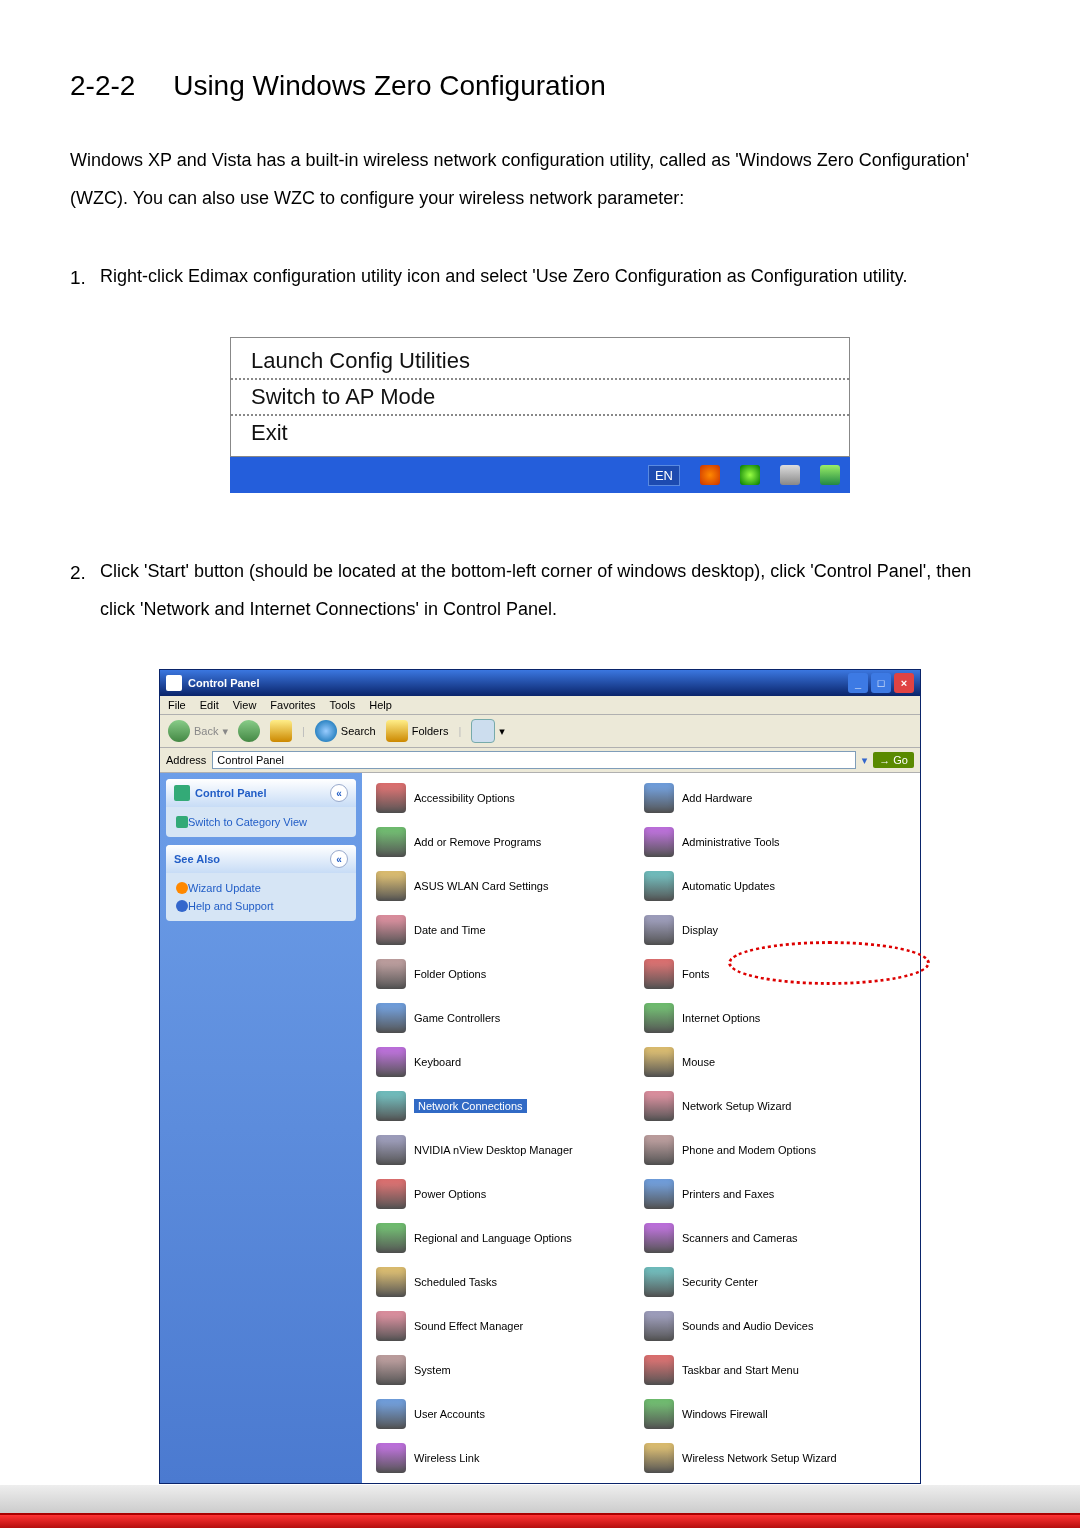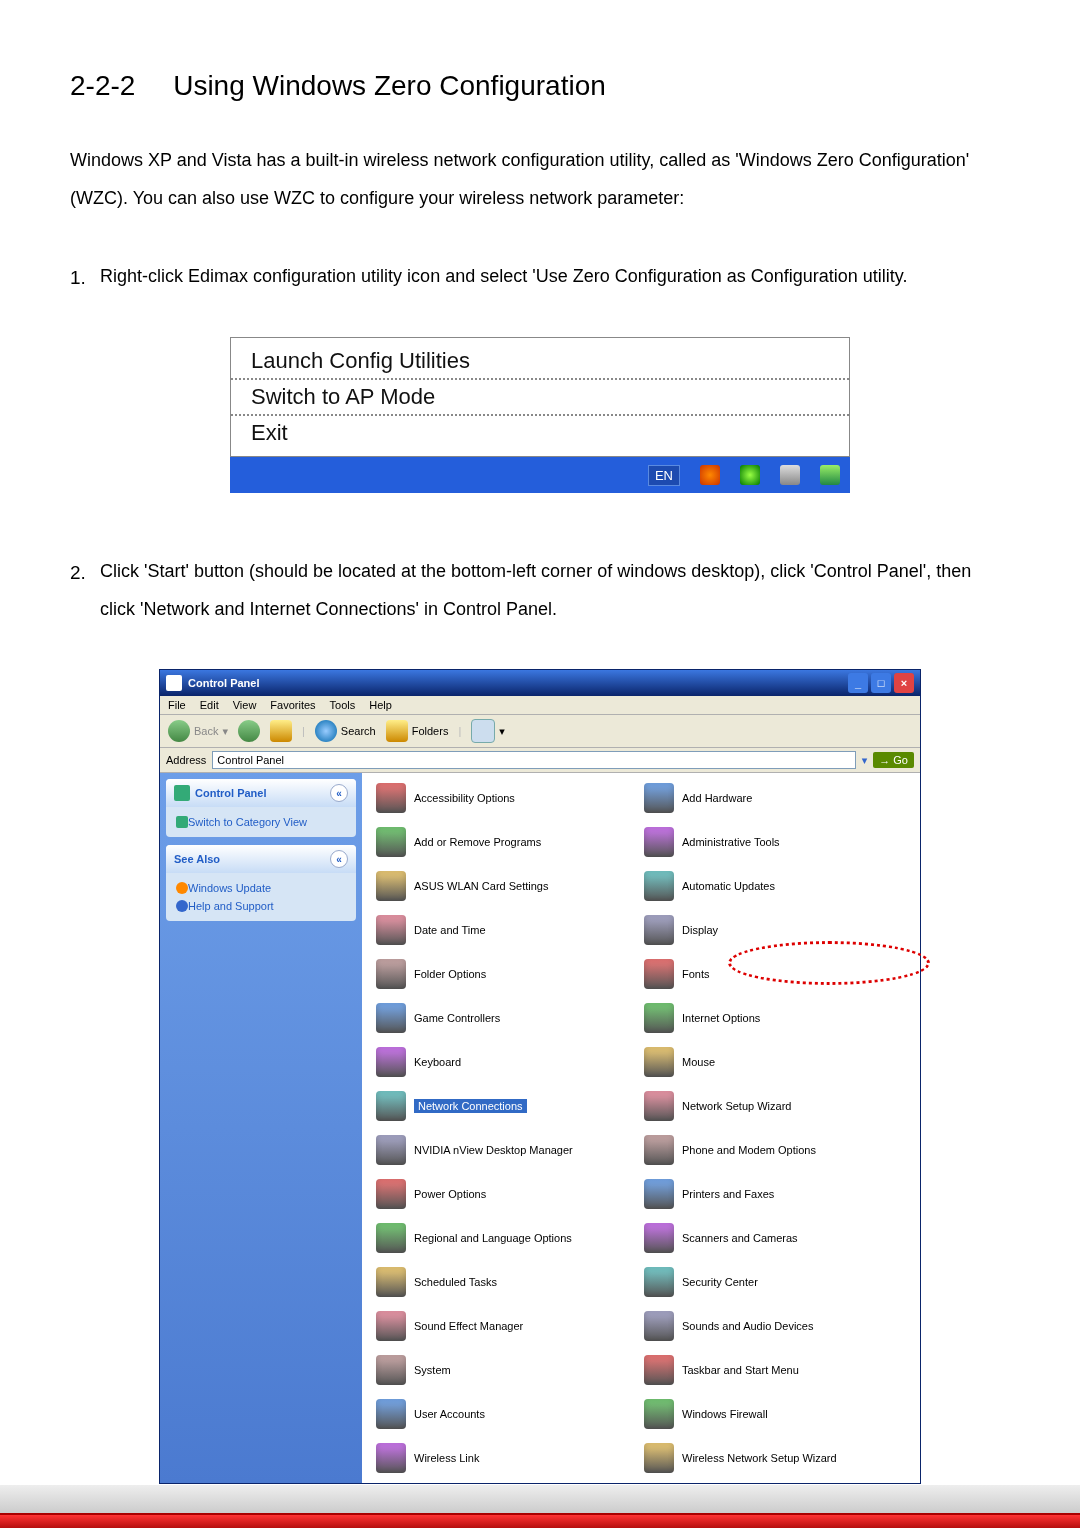--- a/index.html
+++ b/index.html
@@ -158,21 +158,21 @@
             </div>
           </div>
           <div class="side-panel">
             <div class="side-head">
               <span>See Also</span>
               <span class="chev">«</span>
             </div>
             <div class="side-list">
               <div class="side-link">
                   <span style="width:12px;height:12px;background:#f80;border-radius:50%"></span>
-                  <span>Windows Update</span>
+                  <span>Wizard Update</span>
                 </div>
               <div class="side-link">
                   <span style="width:12px;height:12px;background:#36c;border-radius:50%"></span>
                   <span>Help and Support</span>
                 </div>
             </div>
           </div>
         </div>
         <div class="cp-main" id="cp-main">
 

